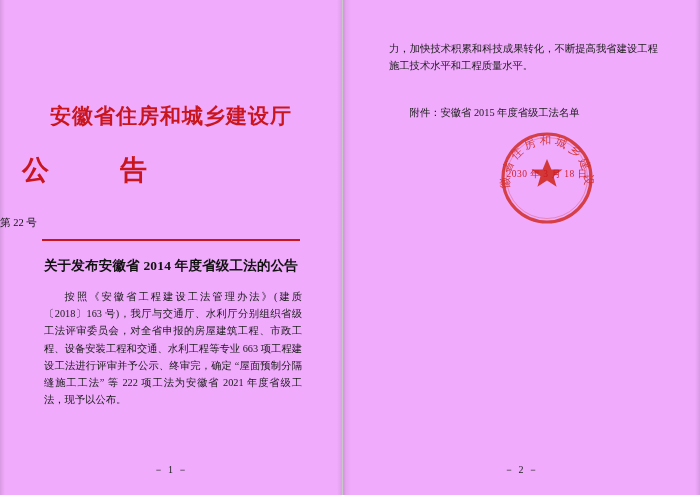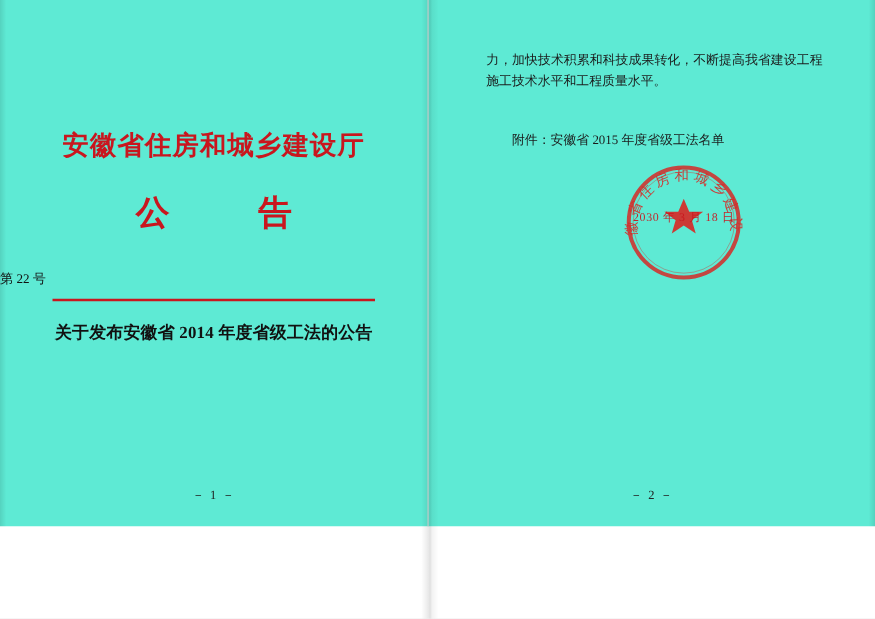--- a/index.html
+++ b/index.html
@@ -15,22 +15,22 @@
   }
   .spread {
     position: relative;
     width: 700px;
     height: 495px;
     background: #ffffff;
     display: flex;
   }
   .page {
     position: relative;
-    height: 421px;
-    background: #5eead4;
+    height: 495px;
+    background: #f0abfc;
     box-sizing: border-box;
     overflow: hidden;
   }
   .page-left {
     width: 343px;
     border-right: 1px solid #d9d9d9;
   }
   .page-right {
     width: 357px;
   }
@@ -69,21 +69,21 @@
     font-size: 21px;
     font-weight: bold;
     letter-spacing: 1px;
     font-family: "Liberation Serif", "DejaVu Serif", serif;
   }
   .doc-subtitle {
     position: absolute;
     left: 0;
     right: 0;
     top: 152px;
-    text-align: center;
+    text-align: left;
     color: #c9161e;
     font-size: 27px;
     font-weight: bold;
     letter-spacing: 22px;
     text-indent: 22px;
   }
   .doc-number {
     position: absolute;
     left: 0;
     right: 0;
@@ -196,20 +196,21 @@
 
     <div class="doc-subtitle">公　告</div>
 
     <div class="doc-number">第 22 号</div>
 
     <div class="red-rule"></div>
 
     <div class="notice-title">关于发布安徽省 2014 年度省级工法的公告</div>
 
     <div class="body-block">
+      <p class="body-p">按照《安徽省工程建设工法管理办法》(建质〔2018〕163 号)，我厅与交通厅、水利厅分别组织省级工法评审委员会，对全省申报的房屋建筑工程、市政工程、设备安装工程和交通、水利工程等专业 663 项工程建设工法进行评审并予公示、终审完，确定 “屋面预制分隔缝施工工法” 等 222 项工法为安徽省 2021 年度省级工法，现予以公布。</p>
     </div>
 
     <div class="page-num">－ 1 －</div>
   </div>
 
   <div class="page page-right">
     <div class="edge-right"></div>
 
     <div class="r-body">
       <p class="r-p">力，加快技术积累和科技成果转化，不断提高我省建设工程施工技术水平和工程质量水平。</p>

